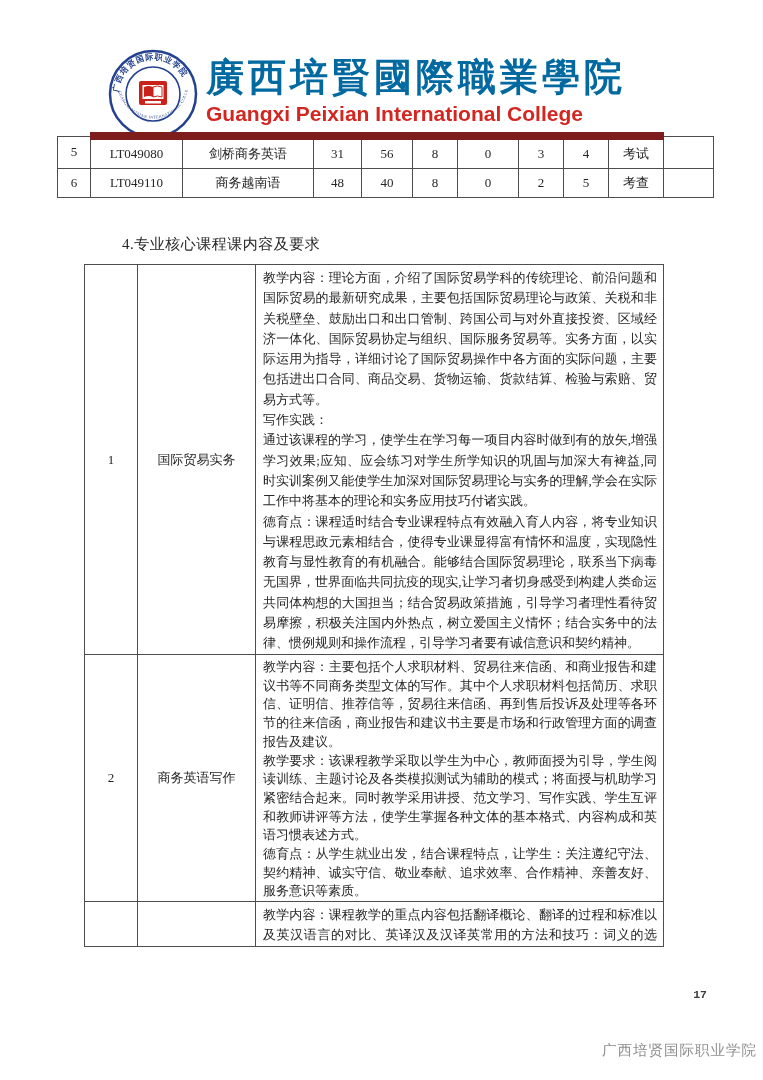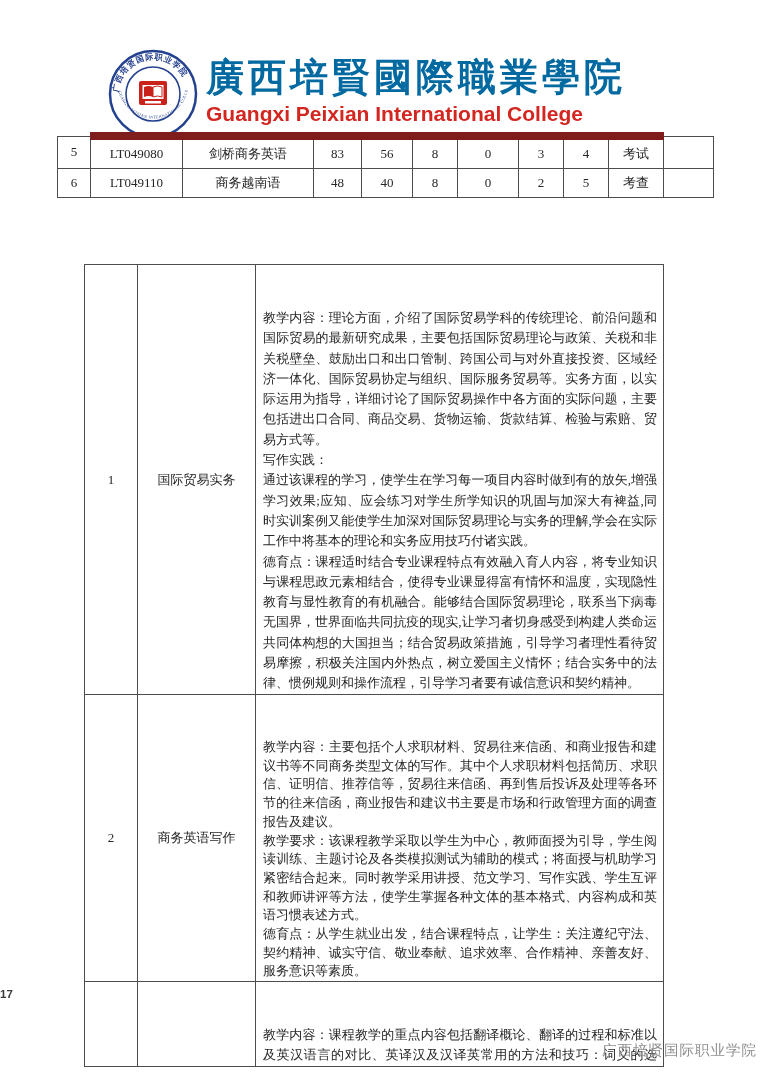--- a/index.html
+++ b/index.html
@@ -46,31 +46,30 @@
   .main-table td.hd{
     height:29px;text-align:center;font-weight:bold;font-size:13.5px;
   }
   .main-table td.no-cell,.main-table td.course-cell{
     text-align:center;vertical-align:middle;
   }
   .main-table td.content-cell{vertical-align:top;}
   .cell-content{
     padding:3px 6px 0 7px;
     text-align:justify;
-    margin-top:40px;
   }
   .cell-content p{margin:0;}
   .r1 .cell-content{height:386px;line-height:20.3px;}
   .r2 .cell-content{height:243px;line-height:18.7px;}
   .r3 .cell-content{height:41px;line-height:20px;}
   
   .page-number{
     position:absolute;left:0;top:988px;width:707px;
-    text-align:left;font-size:11.5px;font-weight:bold;color:#3a3a3a;
-    font-family:Liberation Sans, sans-serif;
+    text-align:right;font-size:11.5px;font-weight:bold;color:#3a3a3a;
+    font-family:Liberation Mono, monospace;
   }
   .watermark{
     position:absolute;right:6px;top:1041px;
     font-size:14.5px;color:#8f8f8f;letter-spacing:1px;
   }
 </style>
 </head>
 <body>
 
 <div class="page">
@@ -116,21 +115,21 @@
         <col style="width:45px">
         <col style="width:45px">
       <col style="width:55px">
         <col style="width:50px">
     </colgroup>
     <tbody>
         <tr>
       <td>5</td>
       <td class="thick-top">LT049080</td>
       <td class="thick-top">剑桥商务英语</td>
-      <td class="thick-top">83</td>
+      <td class="thick-top">31</td>
       <td class="thick-top">56</td>
       <td class="thick-top">8</td>
       <td class="thick-top">0</td>
       <td class="thick-top">3</td>
       <td class="thick-top">4</td>
       <td class="thick-top">考试</td>
       <td></td>
     </tr>
     <tr>
       <td>6</td>
@@ -141,20 +140,21 @@
       <td>8</td>
       <td>0</td>
       <td>2</td>
       <td>5</td>
       <td>考查</td>
       <td></td>
     </tr>
   </tbody>
     </table>
 
+  <div class="section-heading">4.专业核心课程课内容及要求</div>
 
   <table class="main-table">
     <colgroup>
       <col style="width:53px">
         <col style="width:118px">
         <col style="width:408px">
     </colgroup>
     <tbody>
     <tr class="r1">
       <td class="no-cell">1</td>

